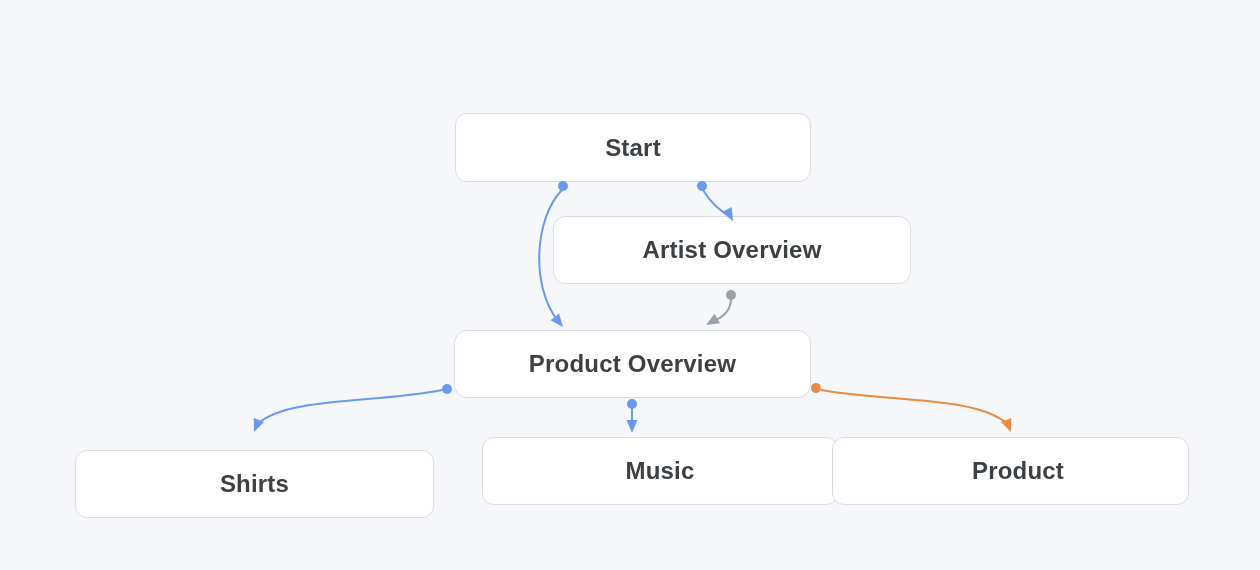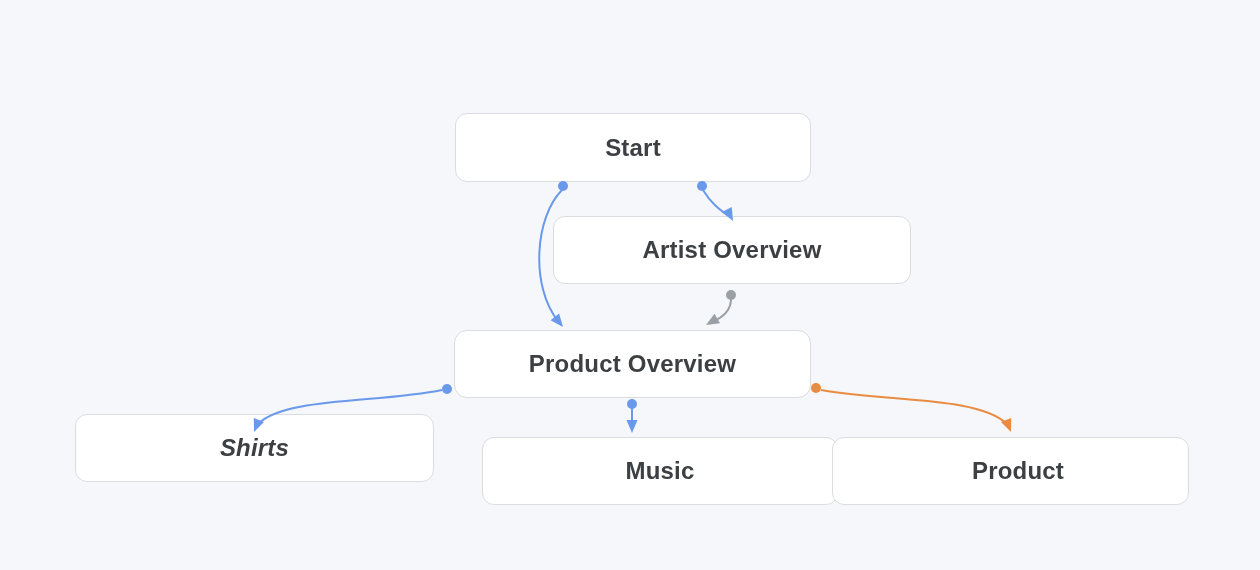--- a/index.html
+++ b/index.html
@@ -30,21 +30,21 @@
   .node .label {
     color: #3c4043;
     font-size: 24px;
     font-weight: 600;
     letter-spacing: 0.2px;
     white-space: nowrap;
   }
   .node-start            { left: 455px; top: 113px; width: 356px; height: 69px; }
   .node-artist-overview  { left: 553px; top: 206px; width: 358px; height: 68px; margin-top: 10px; }
   .node-product-overview { left: 454px; top: 330px; width: 357px; height: 68px; border-radius: 13px; }
-  .node-shirts           { left: 75px;  top: 414px; width: 359px; height: 68px; font-style: italic; }
+  .node-shirts           { left: 75px;  top: 450px; width: 359px; height: 68px; }
   .node-music            { left: 482px; top: 437px; width: 356px; height: 68px; }
   .node-product          { left: 832px; top: 437px; width: 357px; height: 68px; padding-left: 15px; }
   .edge-layer {
     position: absolute;
     left: 0; top: 0;
     width: 1260px;
     height: 570px;
     pointer-events: none;
   }
   .edge-layer path { fill: none; stroke-width: 2; }

